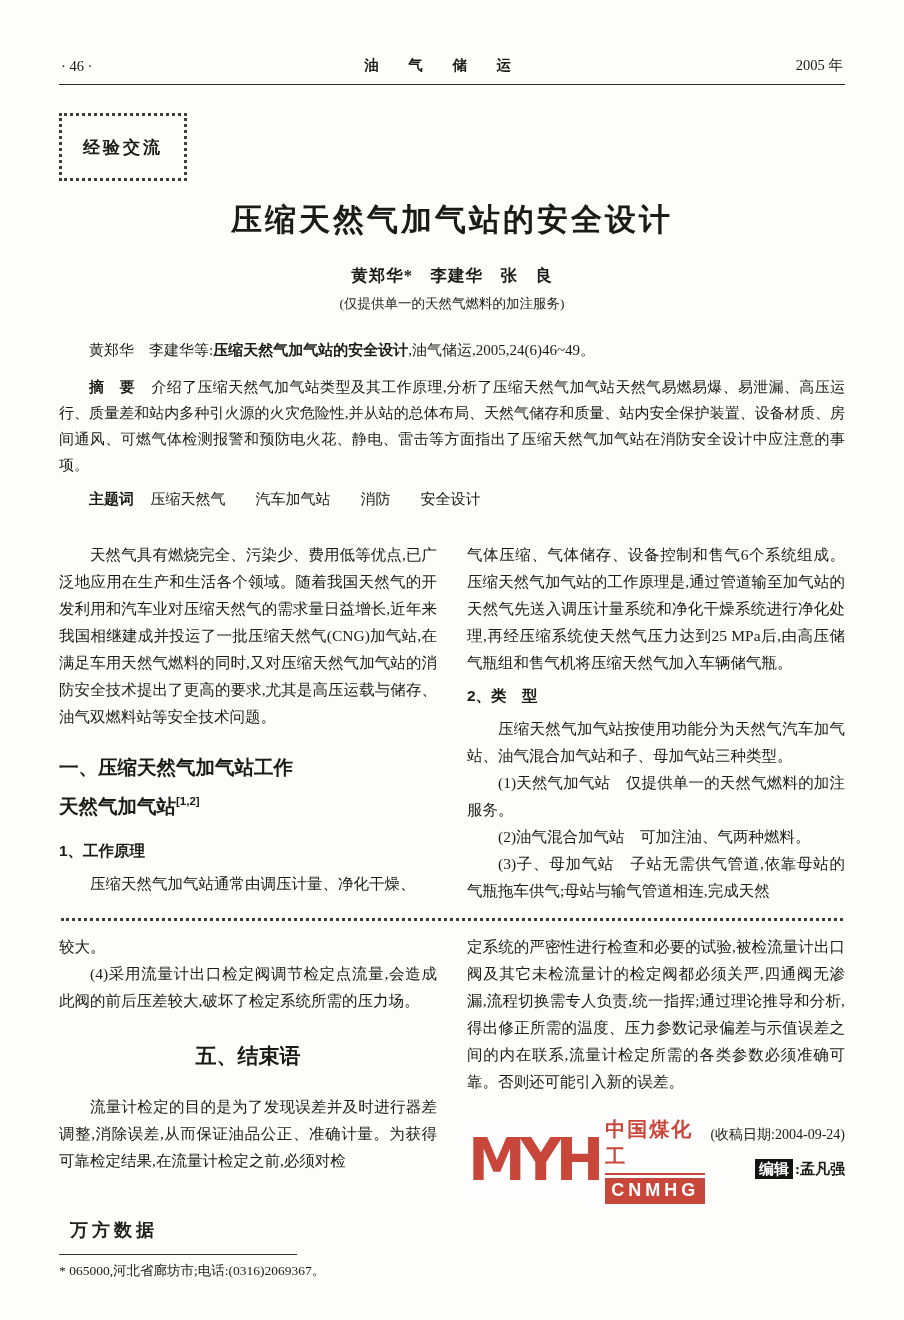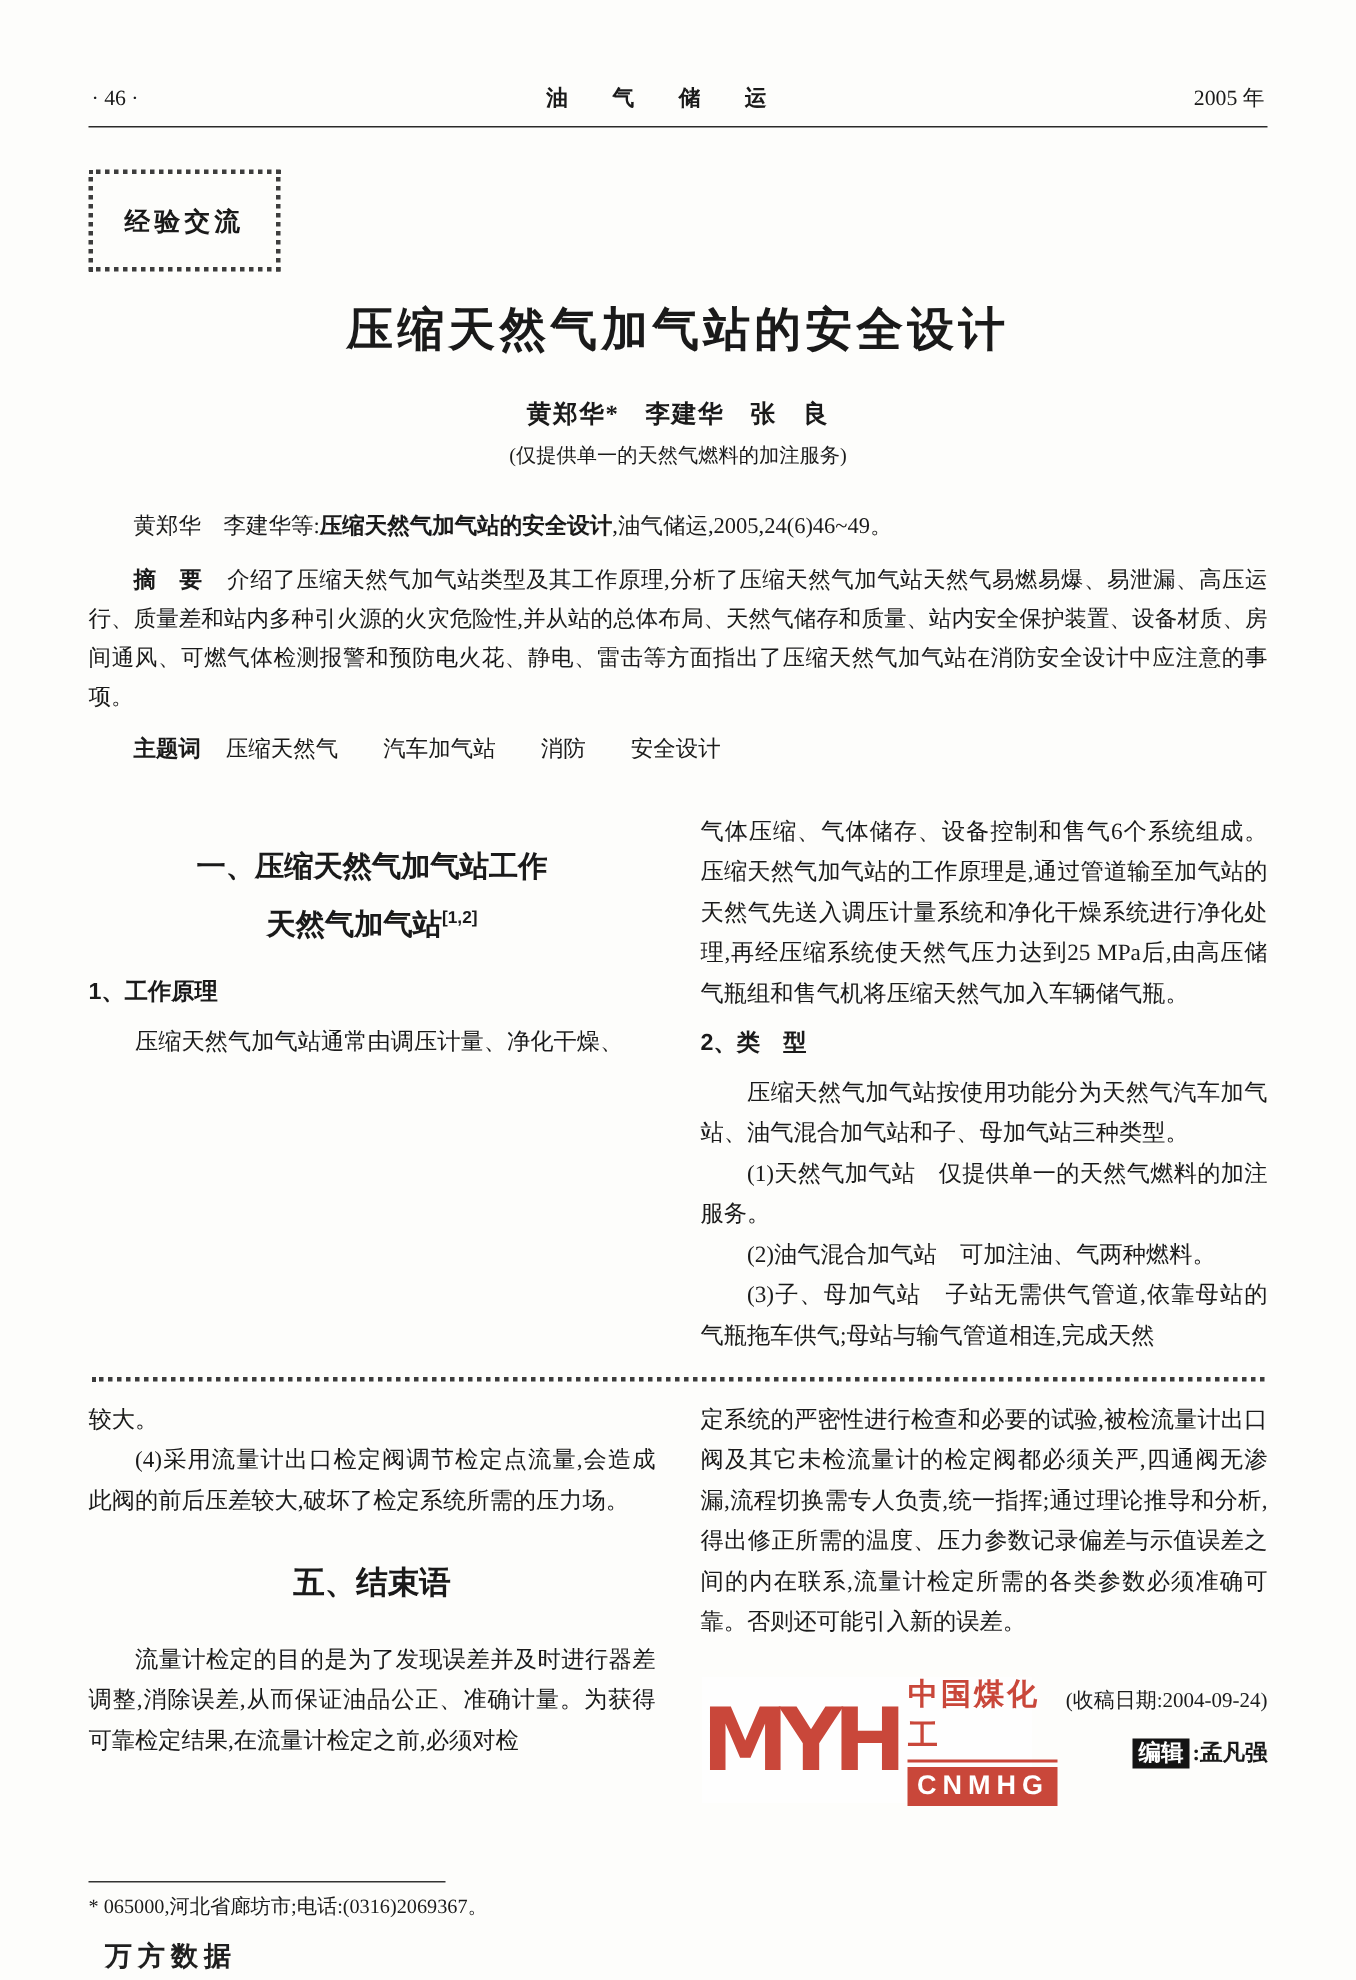--- a/index.html
+++ b/index.html
@@ -46,21 +46,21 @@
   .kw { margin: 12px 0 0 0; font-size: 15px; text-indent: 2em; }
   .b { font-weight: bold; }
   .lbl { margin-right: 1.1em; font-family: "Liberation Sans", sans-serif; }
 
   
   .columns { display: flex; gap: 30px; margin-top: 32px; }
   .col { width: 378px; font-size: 15.5px; line-height: 27px; text-align: justify; }
   .col p { margin: 0; }
   .col p.indent { text-indent: 2em; }
   .sec-heading {
-    text-align: center; font-weight: bold; font-size: 19.5px; line-height: 34px;
+    text-align: left; font-weight: bold; font-size: 19.5px; line-height: 34px;
     margin: 20px 0 14px 0;
     font-family: "Liberation Sans", sans-serif;
   }
   .sec-heading sup { font-size: 11.5px; }
   .sub { font-weight: bold; margin: 6px 0 !important; font-family: "Liberation Sans", sans-serif; }
   .sec-heading2 {
     text-align: center; font-weight: bold; font-size: 21px;
     margin: 28px 0 24px 0;
     font-family: "Liberation Sans", sans-serif;
   }
@@ -96,21 +96,21 @@
   .wm-abbr {
     margin-top: 3px; align-self: stretch; text-align: center;
     background: var(--wm-color, #c9473a); color: #fff;
     font-size: 18px; letter-spacing: 4px; padding: 2px 6px 3px 6px;
     font-family: "Liberation Sans", sans-serif; font-weight: bold;
   }
 
   .footnote-rule { position: absolute; left: 59px; top: 1254px; width: 238px; border-top: 1.4px solid #333; }
   .footnote { position: absolute; left: 59px; top: 1262px; margin: 0; font-size: 13.5px; }
   .wanfang {
-    position: absolute; left: 70px; top: 1292px;
+    position: absolute; left: 70px; top: 1218px;
     font-size: 18px; letter-spacing: 4px; color: #1f1f1f; font-weight: 600;
     font-family: "Liberation Sans", sans-serif;
   }
 </style>
 </head>
 <body>
 
 <div class="page">
   <div class="inner">
 
@@ -129,20 +129,21 @@
     <div class="affiliation">(仅提供单一的天然气燃料的加注服务)</div>
 
     <p class="citation"><span>黄郑华　李建华等:</span><span class="b">压缩天然气加气站的安全设计</span><span>,油气储运,2005,24(6)46~49。</span></p>
 
     <p class="abstract"><span class="b lbl">摘　要</span><span>介绍了压缩天然气加气站类型及其工作原理,分析了压缩天然气加气站天然气易燃易爆、易泄漏、高压运行、质量差和站内多种引火源的火灾危险性,并从站的总体布局、天然气储存和质量、站内安全保护装置、设备材质、房间通风、可燃气体检测报警和预防电火花、静电、雷击等方面指出了压缩天然气加气站在消防安全设计中应注意的事项。</span></p>
 
     <p class="kw"><span class="b lbl">主题词</span><span>压缩天然气　　汽车加气站　　消防　　安全设计</span></p>
 
     <div class="columns">
       <div class="col">
+        <p class="indent">天然气具有燃烧完全、污染少、费用低等优点,已广泛地应用在生产和生活各个领域。随着我国天然气的开发利用和汽车业对压缩天然气的需求量日益增长,近年来我国相继建成并投运了一批压缩天然气(CNG)加气站,在满足车用天然气燃料的同时,又对压缩天然气加气站的消防安全技术提出了更高的要求,尤其是高压运载与储存、油气双燃料站等安全技术问题。</p>
         <div class="sec-heading">
           <div>一、压缩天然气加气站工作</div>
           <div><span>天然气加气站</span><sup>[1,2]</sup></div>
         </div>
         <p class="sub">1、工作原理</p>
         <p class="indent">压缩天然气加气站通常由调压计量、净化干燥、</p>
       </div>
       <div class="col">
         <p>气体压缩、气体储存、设备控制和售气6个系统组成。压缩天然气加气站的工作原理是,通过管道输至加气站的天然气先送入调压计量系统和净化干燥系统进行净化处理,再经压缩系统使天然气压力达到25 MPa后,由高压储气瓶组和售气机将压缩天然气加入车辆储气瓶。</p>
         <p class="sub">2、类　型</p>

